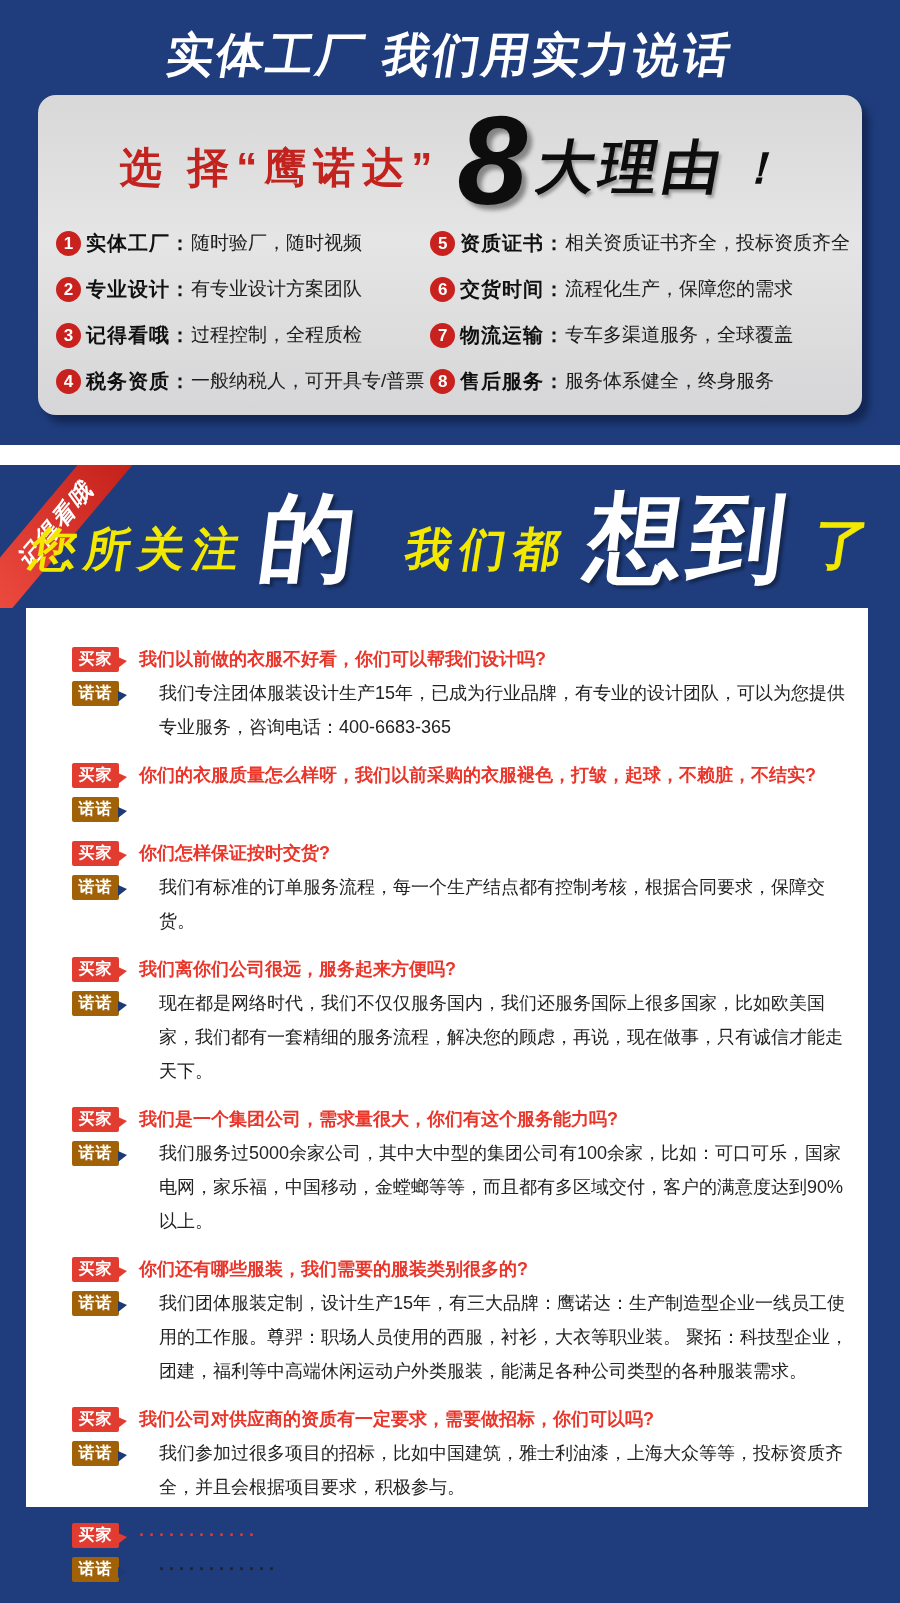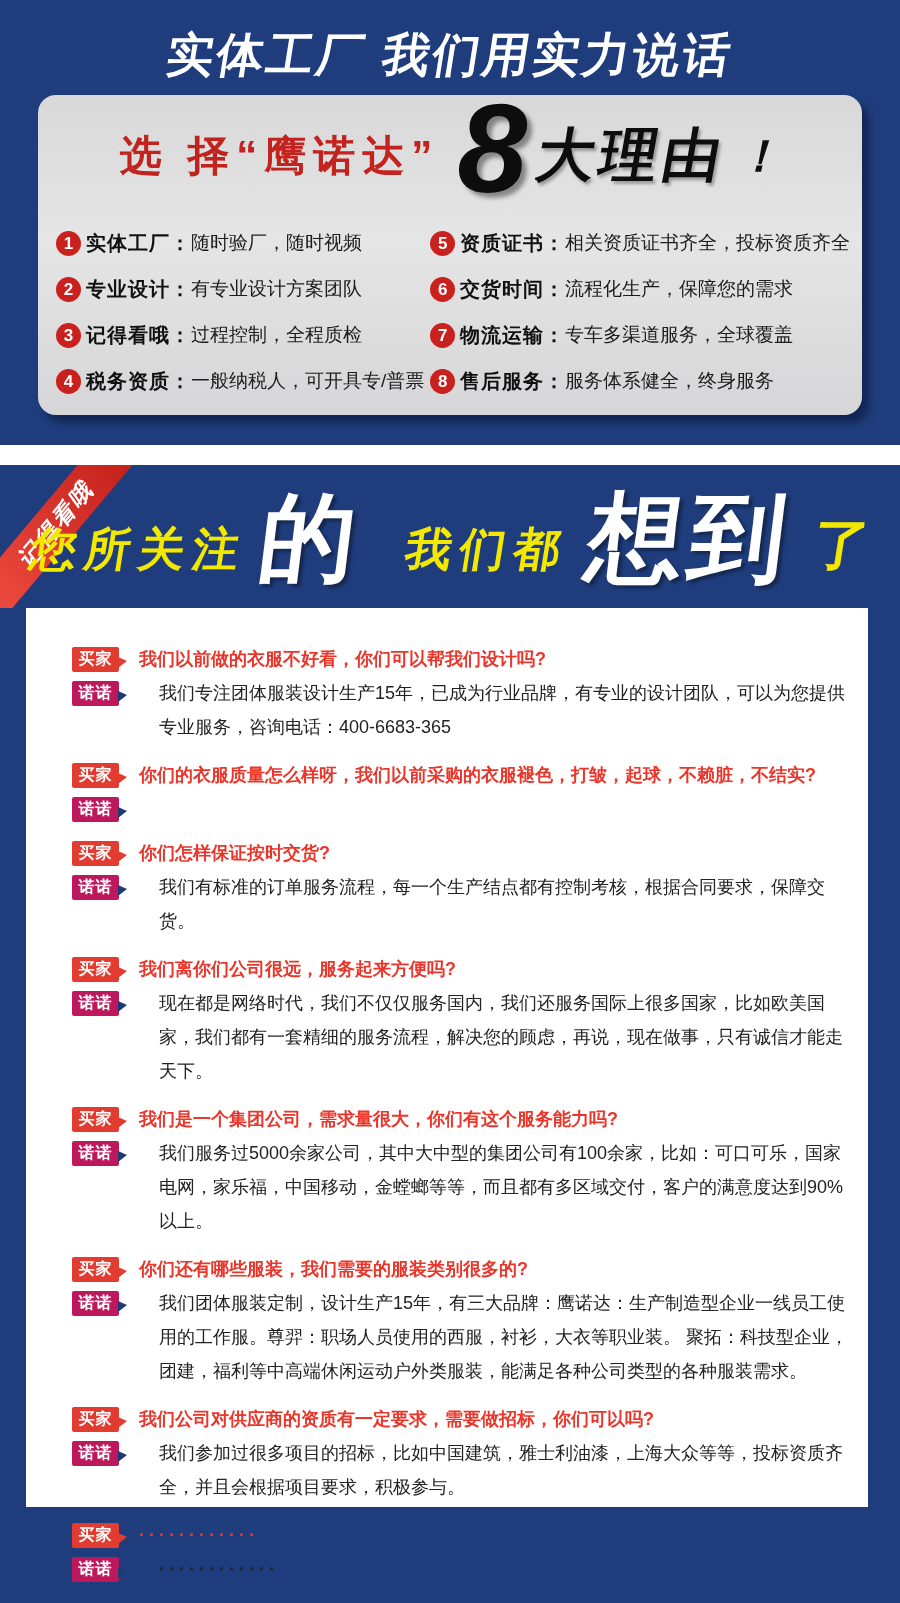--- a/index.html
+++ b/index.html
@@ -14,21 +14,21 @@
   }
 
   
   .reasons-box{
     position:absolute; left:38px; top:95px; width:824px; height:320px;
     border-radius:18px;
     background:linear-gradient(180deg,#d8d8d8 0%,#e5e5e5 45%,#d6d6d8 100%);
     box-shadow:7px 8px 7px rgba(8,18,48,.5);
   }
   .reasons-title{
-    position:absolute; top:0; left:0; width:100%; height:122px;
+    position:absolute; top:12px; left:0; width:100%; height:122px;
     display:flex; justify-content:center; align-items:center; white-space:nowrap;
   }
   .rt-red{ color:#c2231e; font-size:42px; font-weight:900; letter-spacing:7px; }
   .rt-8{ color:#0d0d0d; font-size:126px; font-weight:900; font-style:italic; line-height:1;
          margin:-14px 10px 0 18px; text-shadow:5px 5px 4px rgba(0,0,0,.4); }
   .rt-big{ color:#0d0d0d; font-size:58px; font-weight:900; display:inline-block;
            transform:skewX(-10deg); letter-spacing:5px; text-shadow:3px 3px 3px rgba(0,0,0,.3); }
   .rt-ex{ color:#0d0d0d; font-size:44px; font-weight:900; font-style:italic; margin-left:10px; }
 
   .reasons-list{
@@ -83,21 +83,21 @@
     position:relative; flex:0 0 auto; width:47px; margin-top:5px; margin-right:20px;
     color:#fff; font-size:16px; font-weight:900; text-align:center;
     padding:2px 0; border-radius:2px; letter-spacing:1px;
   }
   .tag::after{
     content:""; position:absolute; right:-8px; top:10px;
     border-top:4px solid transparent; border-bottom:7px solid transparent;
   }
   .tag-buyer{ background:#e23c31; }
   .tag-buyer::after{ border-left:9px solid #e23c31; }
-  .tag-reply{ background:#be185d; }
+  .tag-reply{ background:#a16207; }
   .tag-reply::after{ border-left:9px solid #1e3a74; }
   .q-text{ font-size:18px; font-weight:700; color:#ea352a; line-height:34px; }
   .a-text{ font-size:18px; font-weight:500; color:#222222; line-height:34px;margin-left:20px; }
   .dots{ letter-spacing:4px; font-weight:900; }
 
   
   .footer-line{
     position:absolute; top:1603px; left:0; width:100%;
     text-align:center; color:#ffffff; font-size:36px; font-weight:400; letter-spacing:2px;
     white-space:nowrap;

